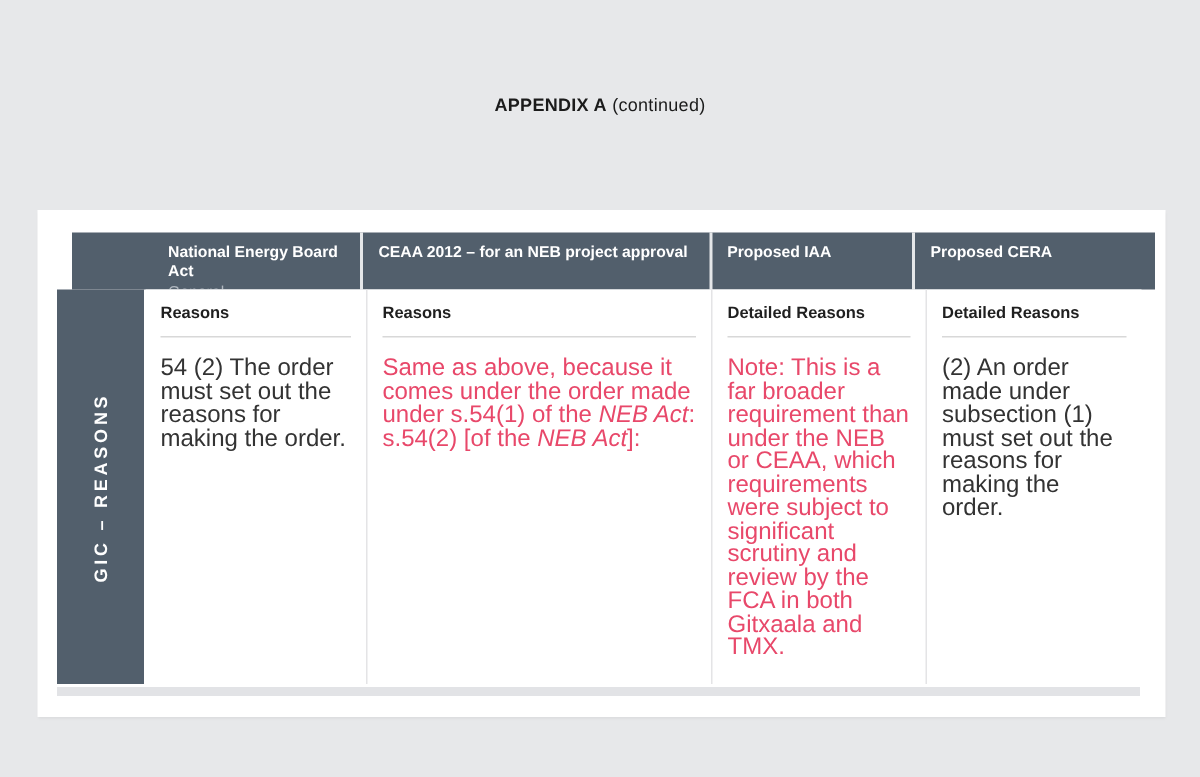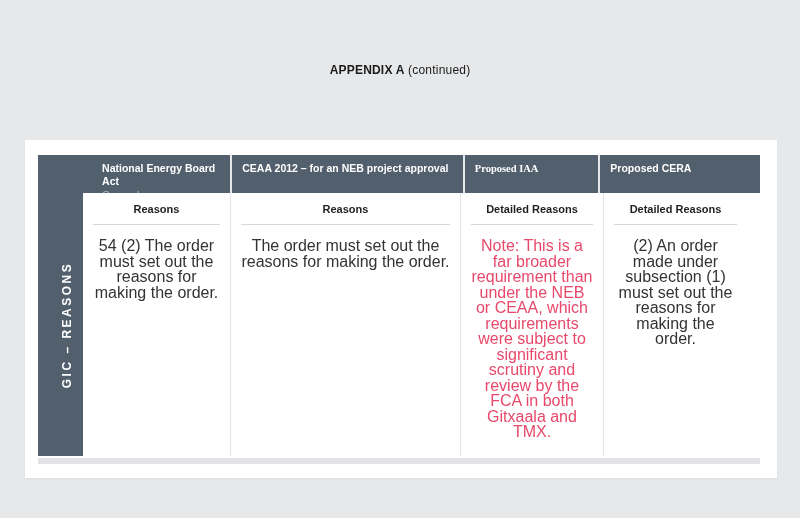--- a/index.html
+++ b/index.html
@@ -27,36 +27,36 @@
     position: absolute;
     left: 25px; top: 140px;
     width: 752px; height: 338px;
     background: var(--card-bg, #ffffff);
     box-shadow: 0 1px 2px rgba(0,0,0,0.06);
   }
 
   
   .thead {
     position: absolute;
-    left: 13px; top: 15px;
+    left: 23px; top: 15px;
     width: 722px; height: 38px;
     display: flex;
     background: var(--accent-dark, #525f6c);
   }
   .th {
     color: #ffffff;
     font-size: 10.5px;
     font-weight: bold;
     line-height: 13px;
     padding: 7px 8px 0 10px;
   }
   .th-corner { width: 58px; padding: 0; }
   .th.c1 { width: 147px; }
   .th.c2 { width: 248px; border-left: 2px solid rgba(255,255,255,0.85); }
-  .th.c3 { width: 144px; border-left: 2px solid rgba(255,255,255,0.85); font-family: Liberation Serif, serif; }
+  .th.c3 { width: 144px; border-left: 2px solid rgba(255,255,255,0.85); }
   .th.c4 { width: 172px; border-left: 2px solid rgba(255,255,255,0.85); }
   .th-sub {
     font-weight: normal;
     color: var(--header-sub-text, #b0b7bf);
     margin-top: 1px;
   }
 
   
   .row-label {
     position: absolute;
@@ -71,25 +71,24 @@
     white-space: nowrap;
     color: #ffffff;
     font-size: 12px;
     font-weight: bold;
     letter-spacing: 2.5px;
   }
 
   
   .tbody {
     position: absolute;
-    left: 58px; top: 53px;
+    left: 72px; top: 53px;
     width: 664px; height: 263px;
     display: flex;
     background: #ffffff;
-    text-align: center;
   }
   .td { padding: 10px 10px 0 10px; }
   .td.c1 { width: 147px; }
   .td.c2 { width: 230px; border-left: 1px solid #e4e4e6; }
   .td.c3 { width: 143px; border-left: 1px solid #e4e4e6; }
   .td.c4 { width: 144px; border-left: 1px solid #e4e4e6; }
 
   .cell-subheader {
     font-size: 11px;
     font-weight: bold;
@@ -161,21 +160,21 @@
       <div class="cell-subheader">Reasons</div>
       <div class="cell-rule"></div>
       <div class="cell-body">
           <p class="cell-para"><span class="seg-plain">54 (2) The order must set out the reasons for making the order.</span></p>
         </div>
     </div>
     <div class="td c2">
       <div class="cell-subheader">Reasons</div>
       <div class="cell-rule"></div>
       <div class="cell-body">
-          <p class="cell-para"><span class="seg-plain">The order must set out the reasons for making the order.</span></p>
+          <p class="cell-para"><span class="seg-red">Same as above, because it comes under the order made under s.54(1) of the </span><span class="seg-red-italic">NEB Act</span><span class="seg-red">: s.54(2) [of the </span><span class="seg-red-italic">NEB Act</span><span class="seg-red">]:</span></p>
         </div>
     </div>
     <div class="td c3">
       <div class="cell-subheader">Detailed Reasons</div>
       <div class="cell-rule"></div>
       <div class="cell-body">
           <p class="cell-para"><span class="seg-red">Note: This is a far broader requirement than under the NEB or CEAA, which requirements were subject to significant scrutiny and review by the FCA in both Gitxaala and TMX.</span></p>
         </div>
     </div>
     <div class="td c4">

